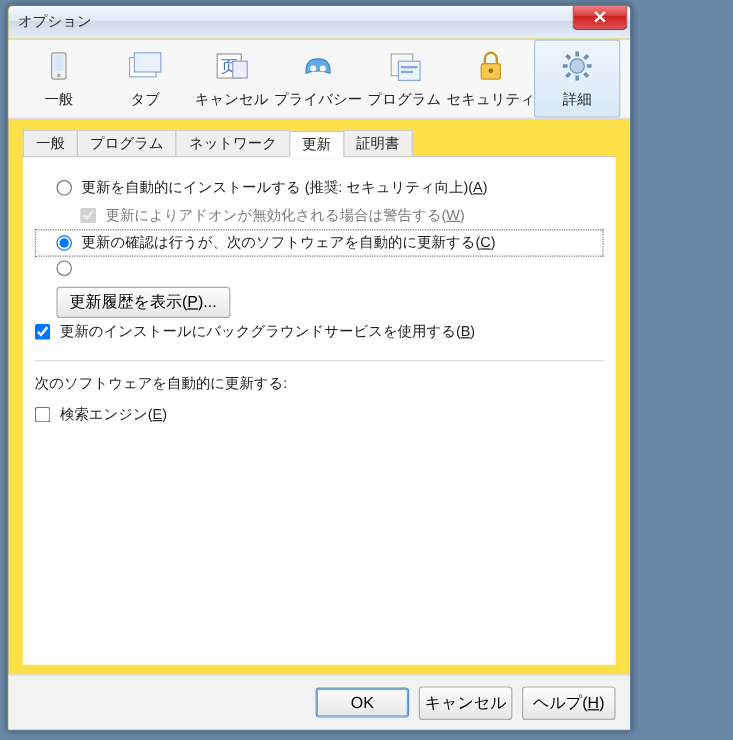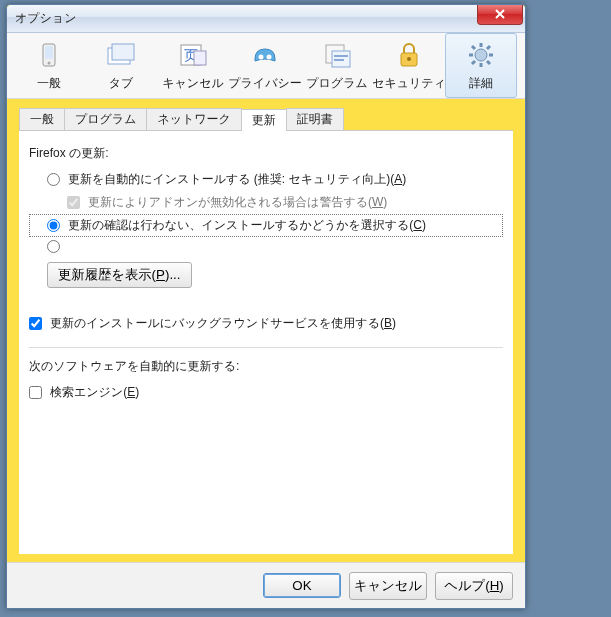--- a/index.html
+++ b/index.html
@@ -60,21 +60,21 @@
 
   .panel { flex:1; background:#fff; padding-top:14px; }
 
   .groupset { padding:0 10px; }
   .group-title { color:#222; margin-bottom:6px; }
   .optline { display:flex; align-items:center; gap:8px; padding:3px 0 3px 18px; color:#222; }
   .optline.selected-row { border:1px dotted #777; padding:2px 0 2px 17px; }
   .sub { padding-left:38px; color:#7a7a7a; }
   .sub input[type=checkbox] { accent-color:#888; }
   .accbtn {
-    margin:6px 0 24px 18px; padding:3px 10px;
+    margin:6px 0 0 18px; padding:3px 10px;
     background:linear-gradient(to bottom,#fdfdfd,#e6e6e6);
     border:1px solid #adadad; border-radius:3px; cursor:default;
   }
   .hr { border:none; border-top:1px solid #dcdcdc; margin:12px 0 10px 0; }
 
   .footer {
     height:46px; border-top:1px solid #d9d9d9; background:#f2f2f2;
     display:flex; align-items:center; justify-content:flex-end; gap:8px; padding:0 12px;
   }
   .btn {
@@ -185,35 +185,34 @@
     <div class="subtabs">
       <div class="subtab">一般</div>
       <div class="subtab">プログラム</div>
       <div class="subtab">ネットワーク</div>
       <div class="subtab active">更新</div>
       <div class="subtab">証明書</div>
     </div>
 
     <div class="panel">
       <div class="groupset">
-        <div class="group-title">Firefox の更新:</div>
 
         <label class="optline">
           <input type="radio" name="upd" style="">
           <span><span>更新を自動的にインストールする (推奨: セキュリティ向上)</span>(<span class="u">A</span>)</span>
         </label>
 
         <label class="optline sub">
           <input type="checkbox" checked="" disabled="" style="">
           <span><span>更新によりアドオンが無効化される場合は警告する</span>(<span class="u">W</span>)</span>
         </label>
 
         <label class="optline selected-row">
           <input type="radio" name="upd" checked="" style="">
-          <span><span>更新の確認は行わない、インストールするかどうかを選択する</span>(<span class="u">C</span>)</span>
+          <span><span>更新の確認は行うが、次のソフトウェアを自動的に更新する</span>(<span class="u">C</span>)</span>
         </label>
 
         <label class="optline">
           <input type="radio" name="upd" style="">
         </label>
 
         <button class="accbtn"><span>更新履歴を表示</span>(<span class="u">P</span>)<span>...</span></button>
 
         <label class="optline" style="padding-left:0">
           <input type="checkbox" checked="" style="">

